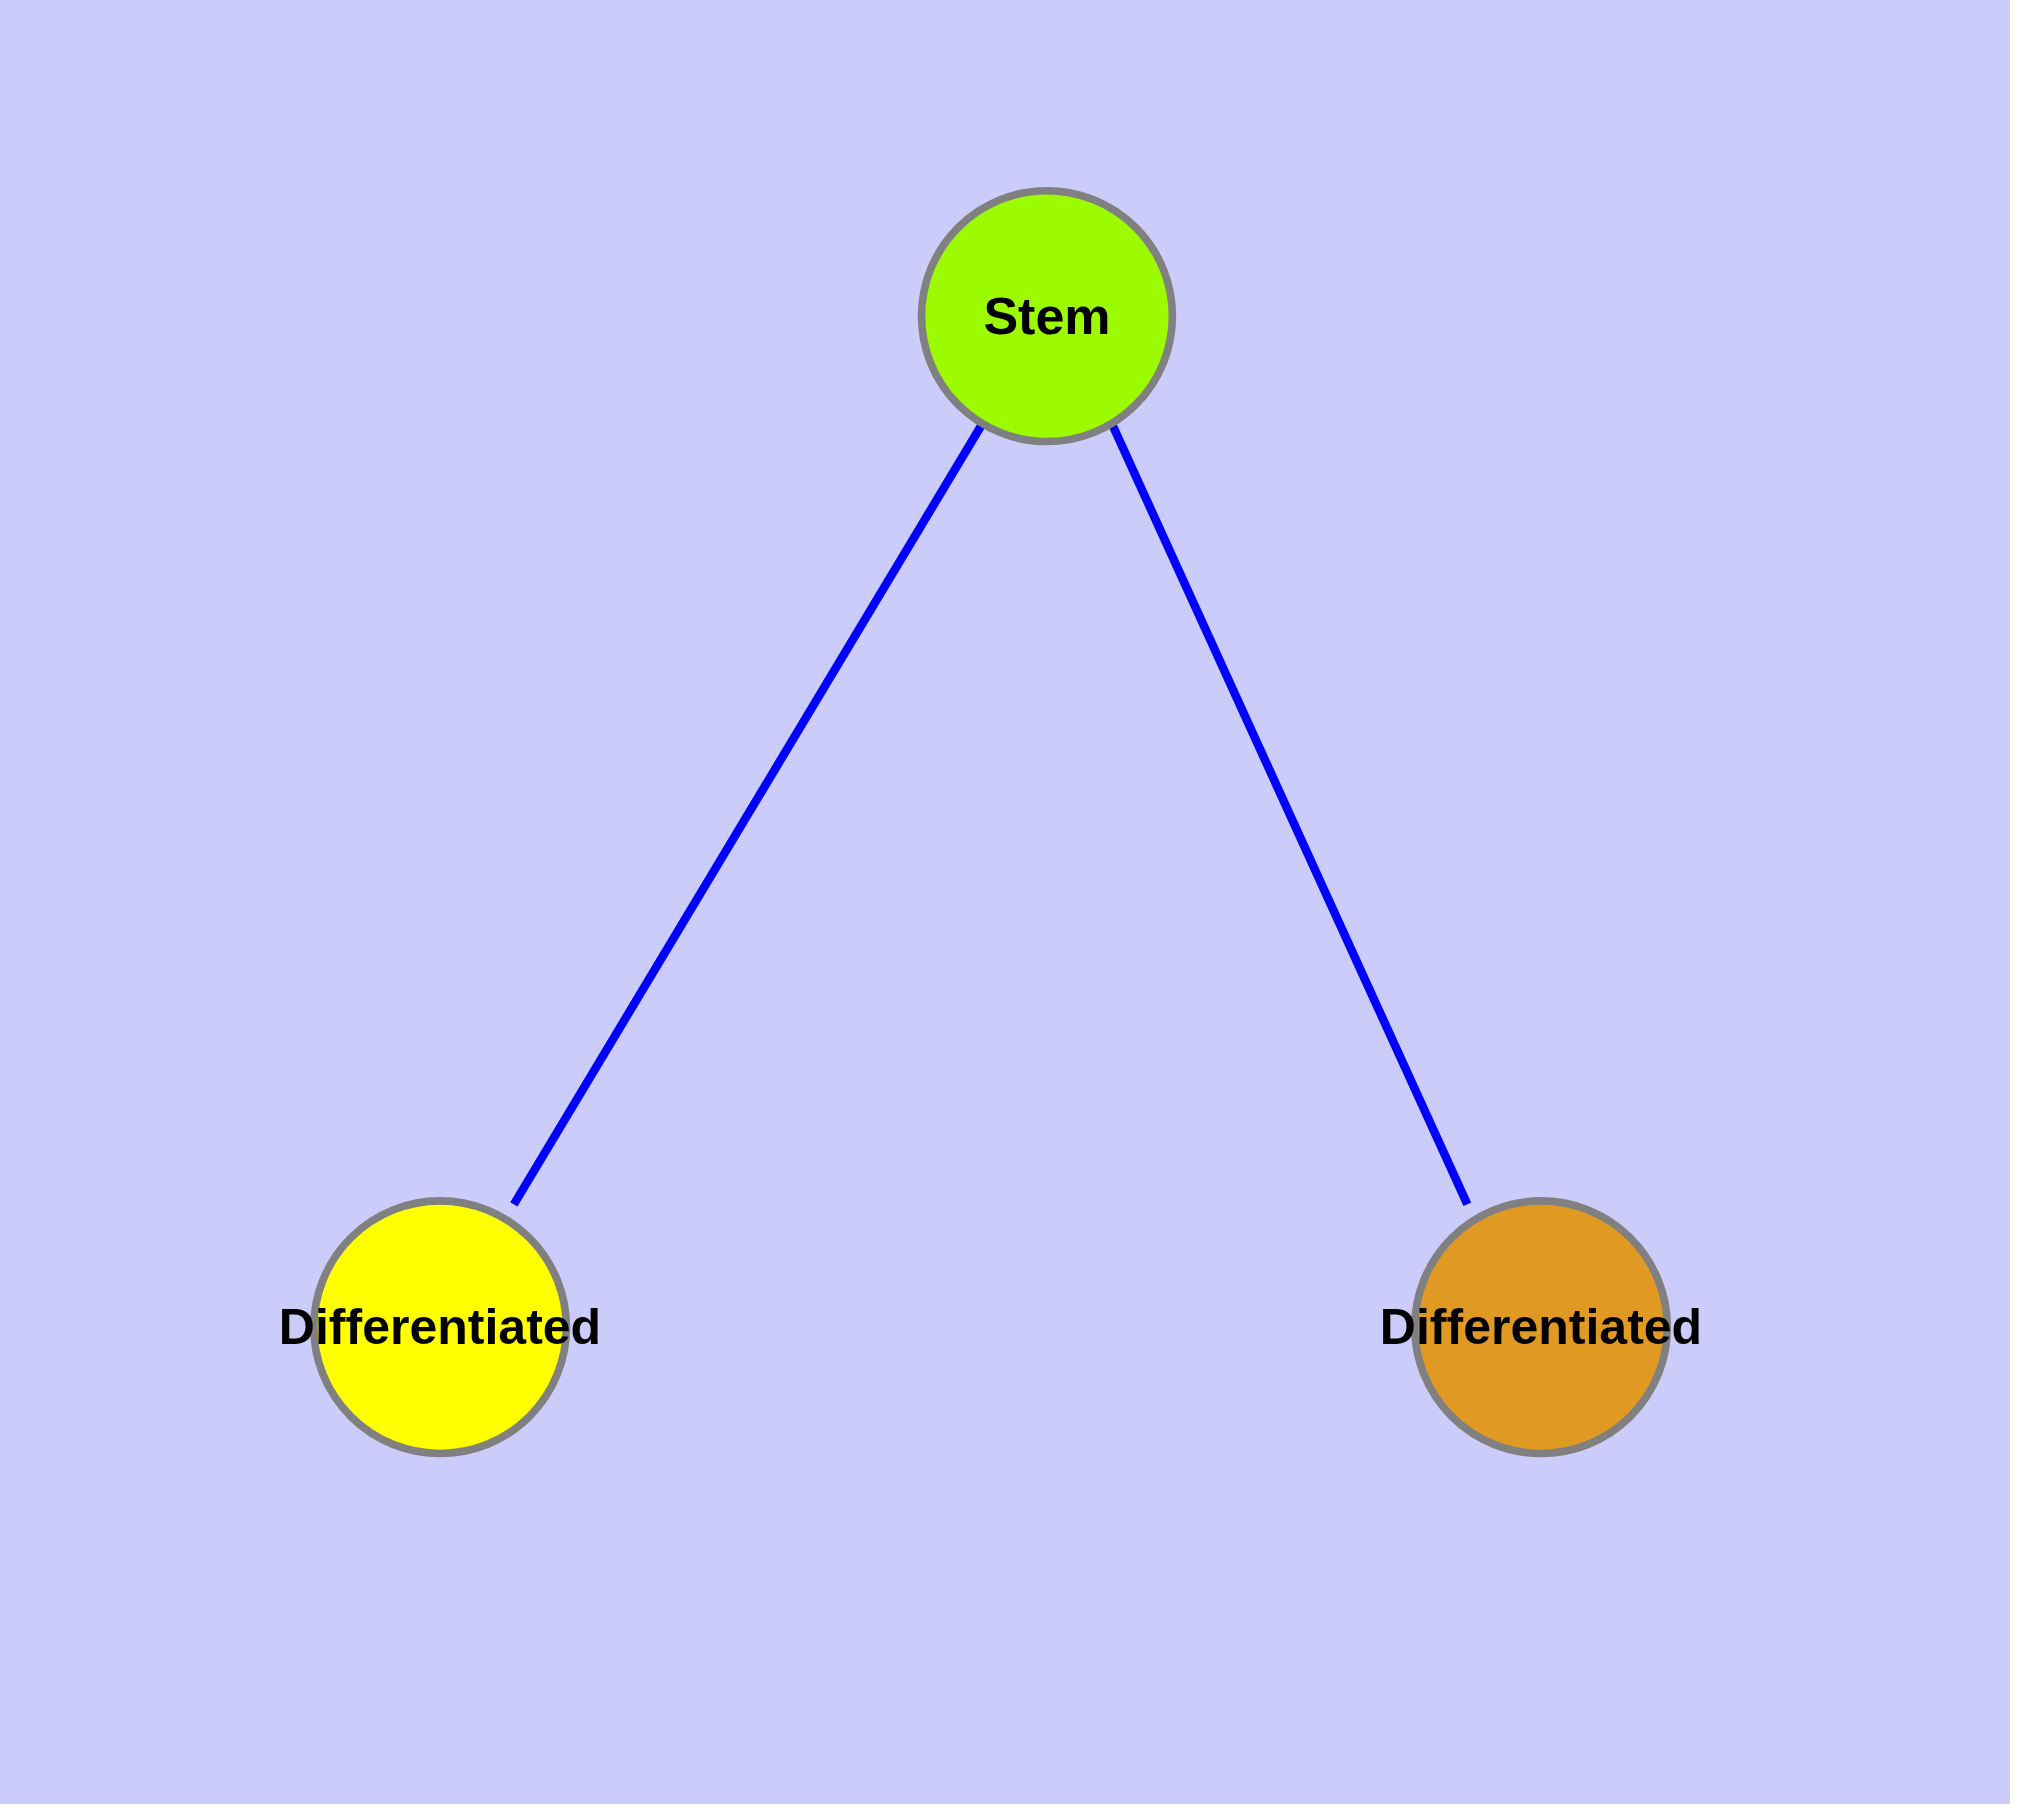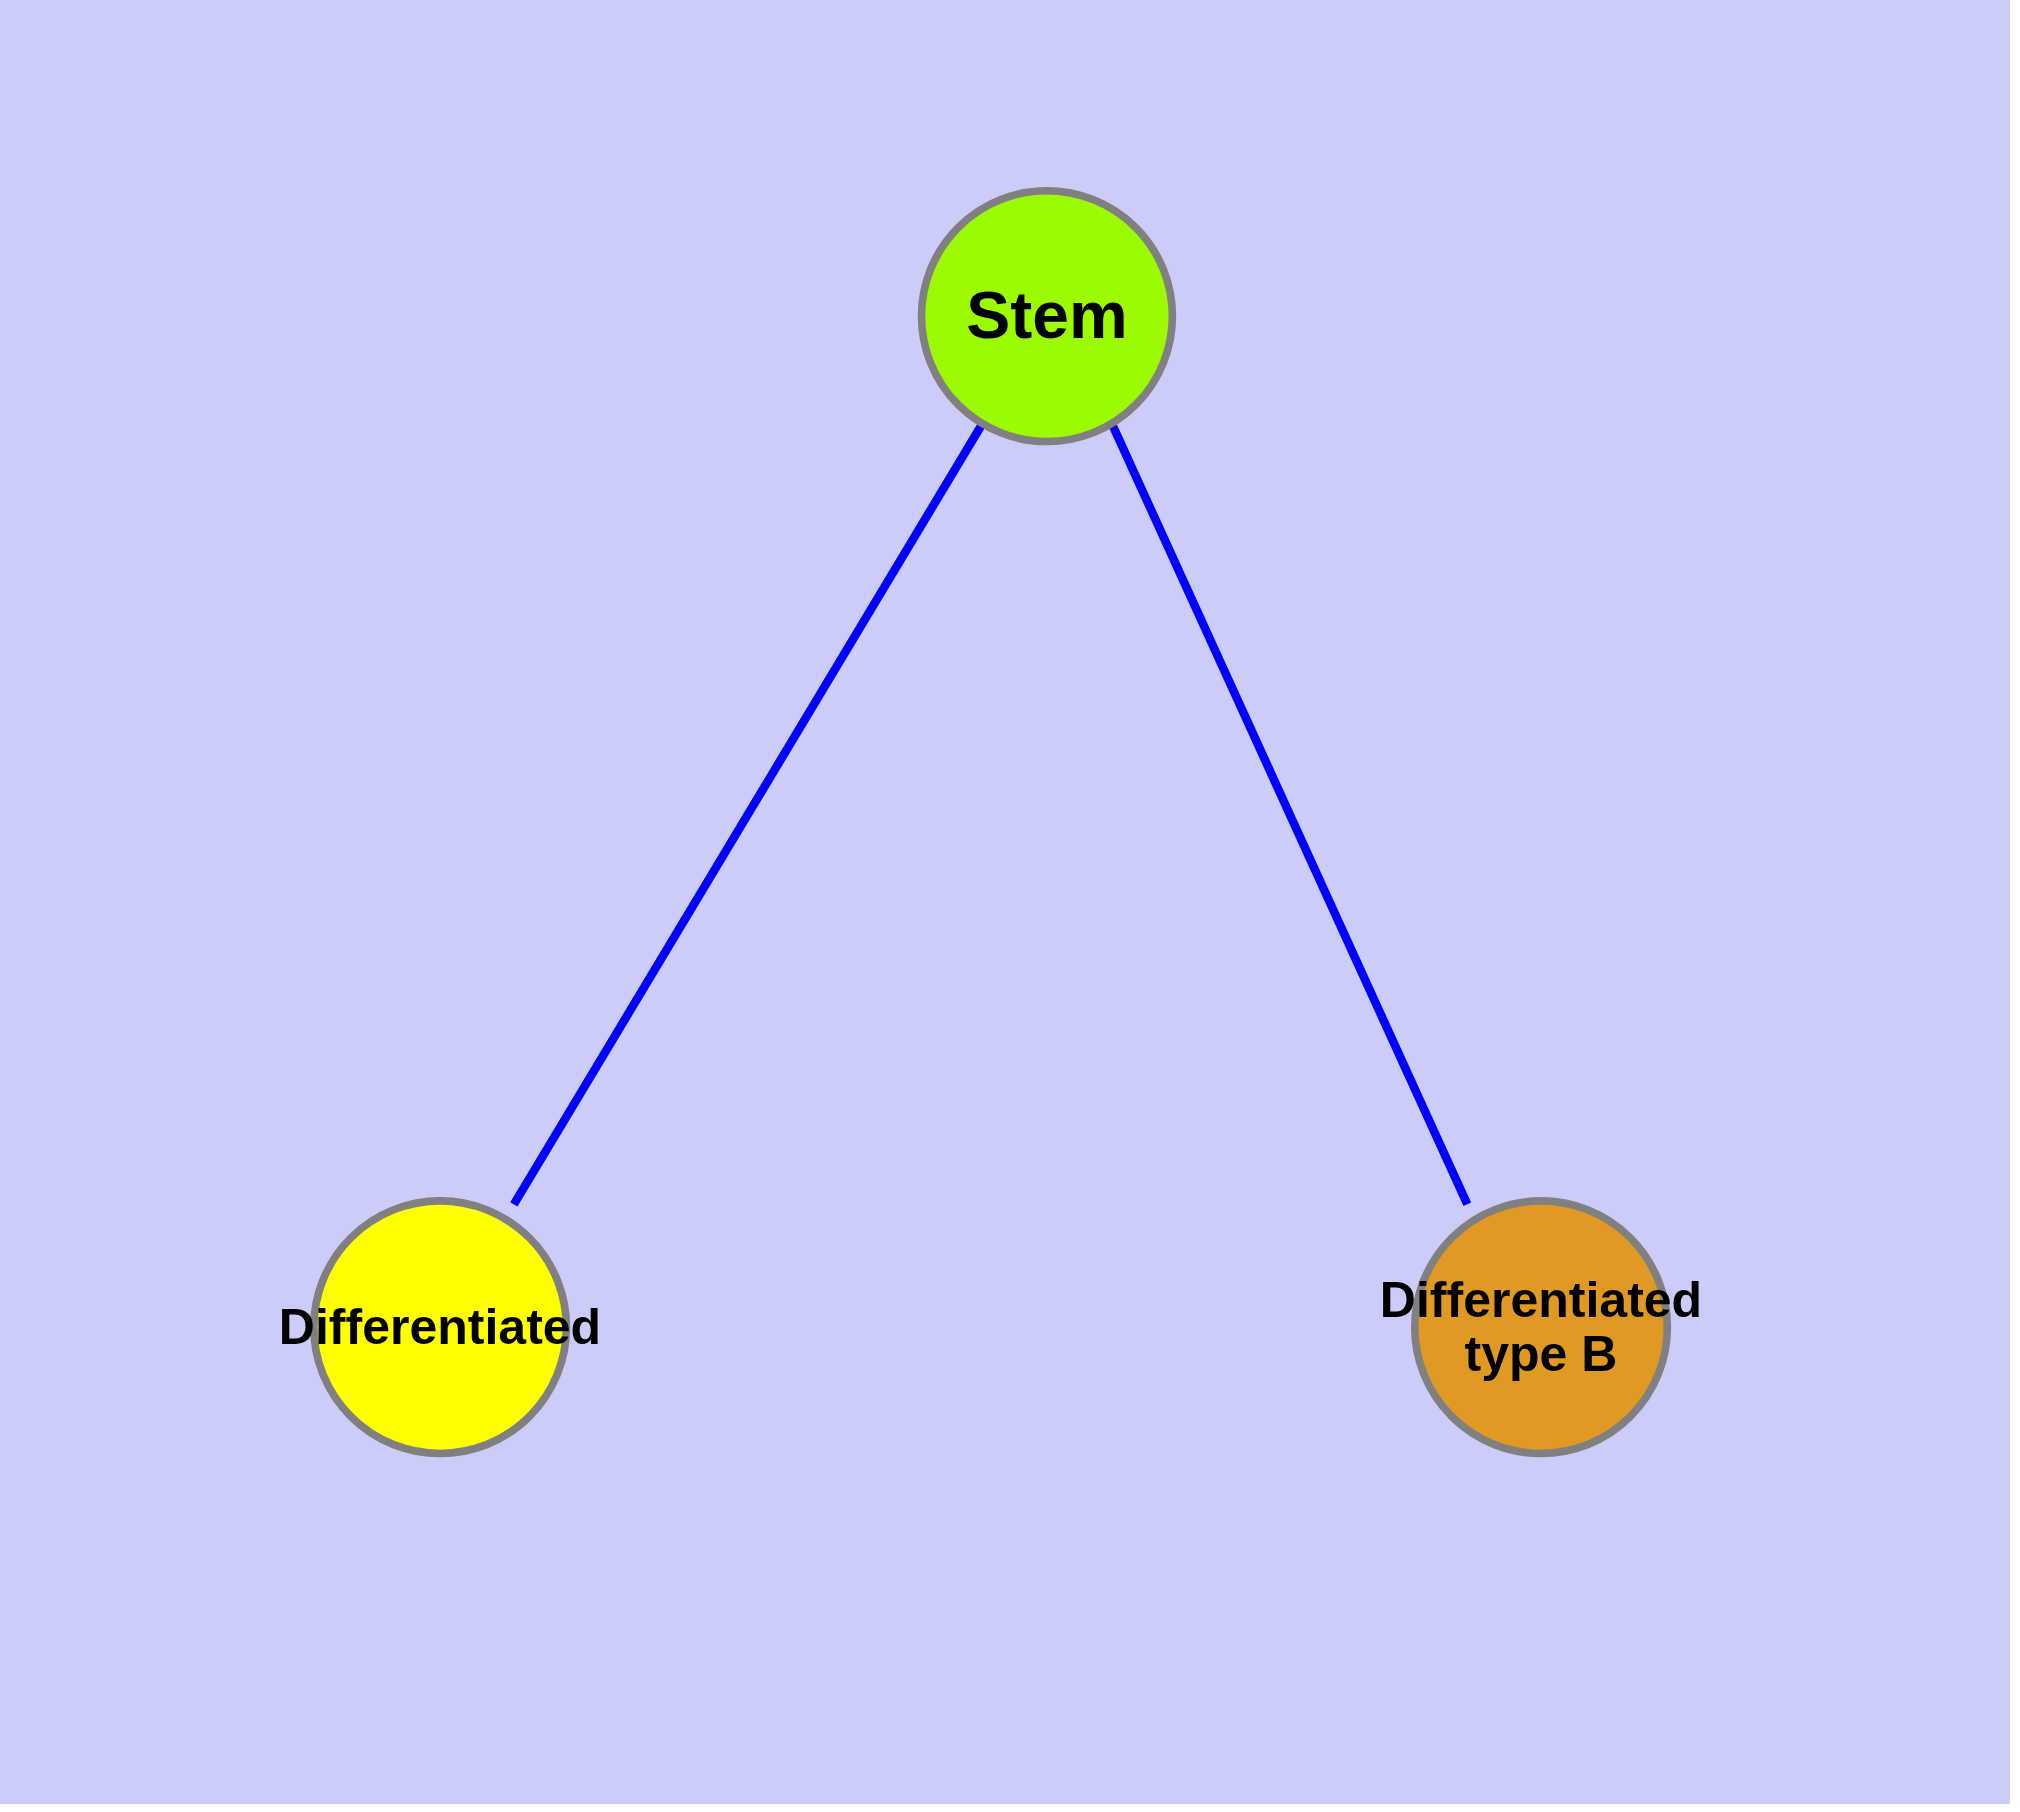--- a/index.html
+++ b/index.html
@@ -36,21 +36,21 @@
     text-align: center;
     color: #000000;
     font-weight: bold;
     line-height: 1.08;
     white-space: nowrap;
     transform: translate(-50%, -50%);
     pointer-events: none;
     font-family: "Liberation Sans", "DejaVu Sans", sans-serif;
   }
   .node-label.single {
-    font-size: 66px;
+    font-size: 52px;
   }
   .node-label.double {
     font-size: 50px;
   }
 </style>
 </head>
 <body>
 
 <div id="canvas">
 
@@ -71,17 +71,16 @@
   </svg>
 
   <div class="node-label single" style="left:1047px; top:316px;">Stem</div>
 
   <div class="node-label double" style="left:440px; top:1327px;">
     <div>Differentiated</div>
   </div>
 
   <div class="node-label double" style="left:1541px; top:1327px;">
     <div>Differentiated</div>
-    <div>type B</div>
   </div>
 
 </div>
 
 
 </body></html>

